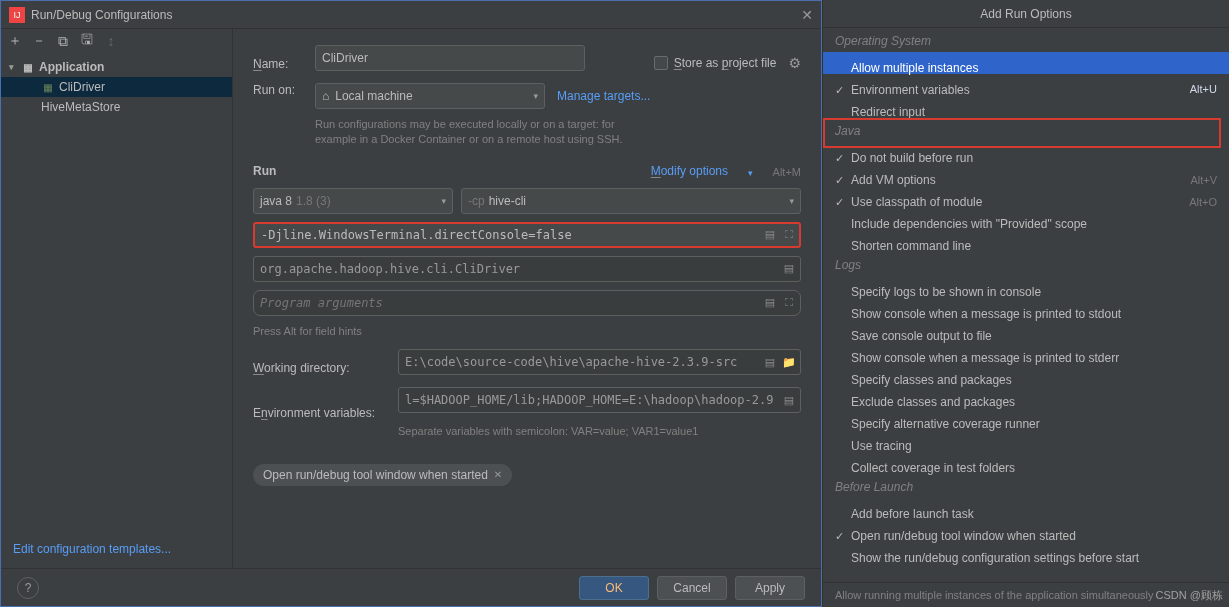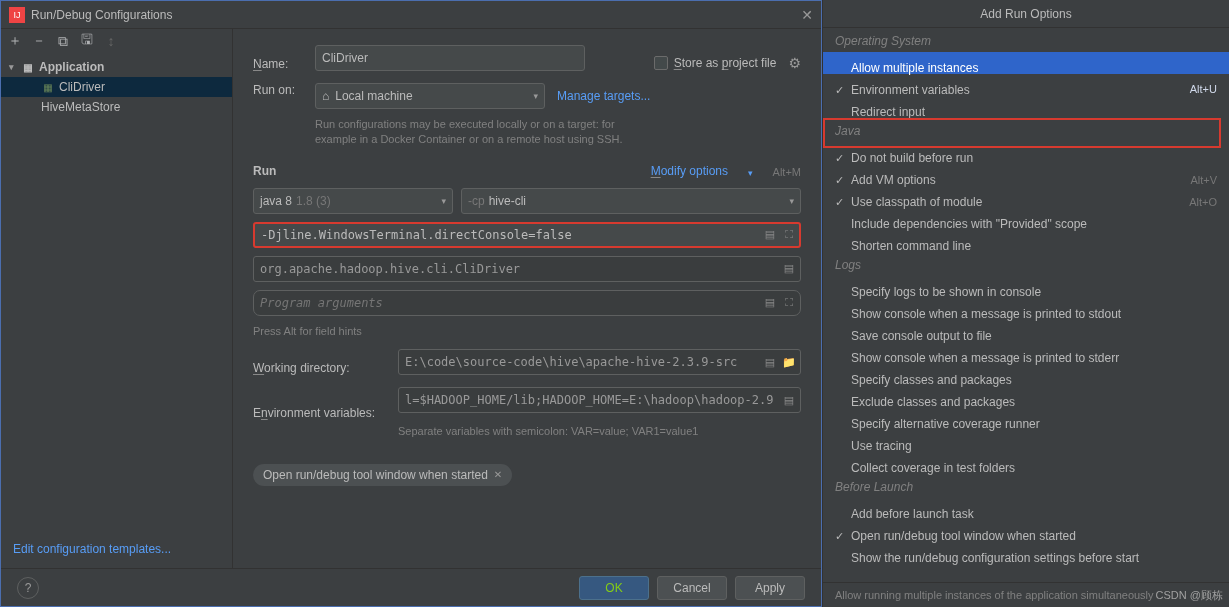--- a/index.html
+++ b/index.html
@@ -46,21 +46,21 @@
 .input-full { width: 100%; display: block; margin-bottom: 8px; }
 .input-wrap { position: relative; flex: 1; }
 .input-wrap .trail { position: absolute; right: 4px; top: 50%; transform: translateY(-50%); display: flex; gap: 3px; }
 .trail .ico { width: 16px; height: 16px; display: flex; align-items: center; justify-content: center; color: #888; font-size: 11px; cursor: pointer; }
 .red-highlight { border: 2px solid #d73a2f !important; }
 .tag-chip { display: inline-flex; align-items: center; background: #4c5052; border-radius: 12px; padding: 4px 10px; gap: 6px; margin-top: 6px; }
 .tag-chip .x { color: #999; font-size: 10px; cursor: pointer; }
 .button-bar { height: 38px; border-top: 1px solid #323232; display: flex; align-items: center; padding: 0 16px; gap: 8px; }
 .help-btn { width: 22px; height: 22px; border: 1px solid #5e6060; border-radius: 11px; display: flex; align-items: center; justify-content: center; color: #999; cursor: pointer; }
 .btn { min-width: 70px; height: 24px; border: 1px solid #5e6060; background: #4c5052; color: #bbbbbb; border-radius: 3px; cursor: pointer; }
-.btn.primary { background: #365880; border-color: #4c708c; color: #84cc16; }
+.btn.primary { background: #365880; border-color: #4c708c; color: #fdba74; }
 
 .side-title { height: 28px; display: flex; align-items: center; justify-content: center; color: #bbbbbb; border-bottom: 1px solid #323232; }
 .side-content { flex: 1; overflow-y: auto; padding-bottom: 6px; }
 .group-header { color: #808080; padding: 6px 12px 4px; font-style: italic; }
 .opt-row { display: flex; align-items: center; height: 22px; padding: 10px 12px 0 28px; cursor: pointer; position: relative; }
 .opt-row.highlighted { background: #2f65ca; color: #fff; }
 .opt-row .check { position: absolute; left: 12px; color: #bbbbbb; font-size: 11px; }
 .opt-row .shortcut { margin-left: auto; }
 .opt-row.highlighted .shortcut { color: #d0d9ea; margin-top: 41px; }
 .red-box { border: 2px solid #d73a2f; position: absolute; pointer-events: none; }

